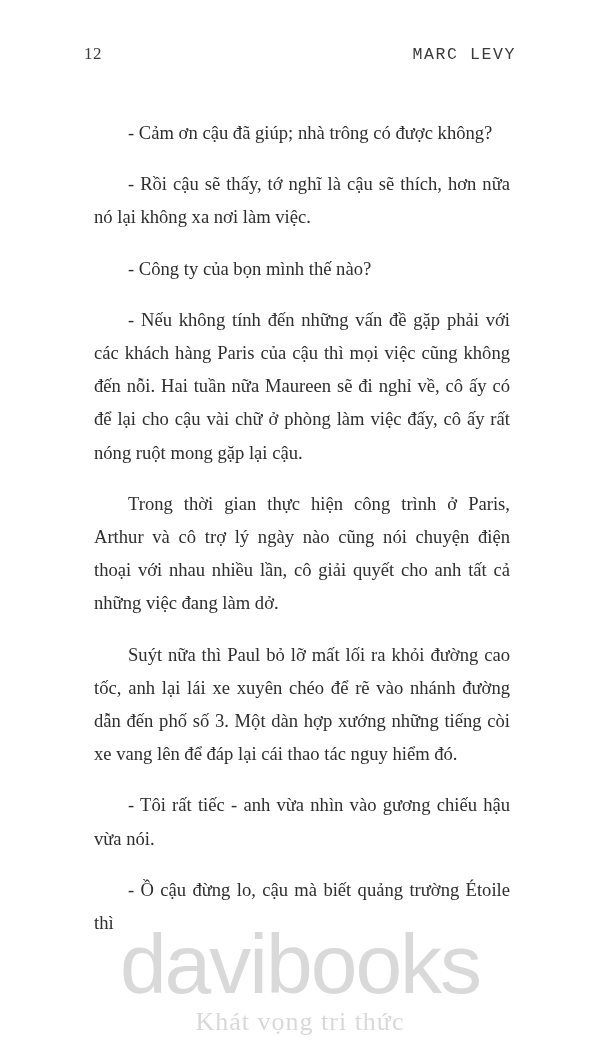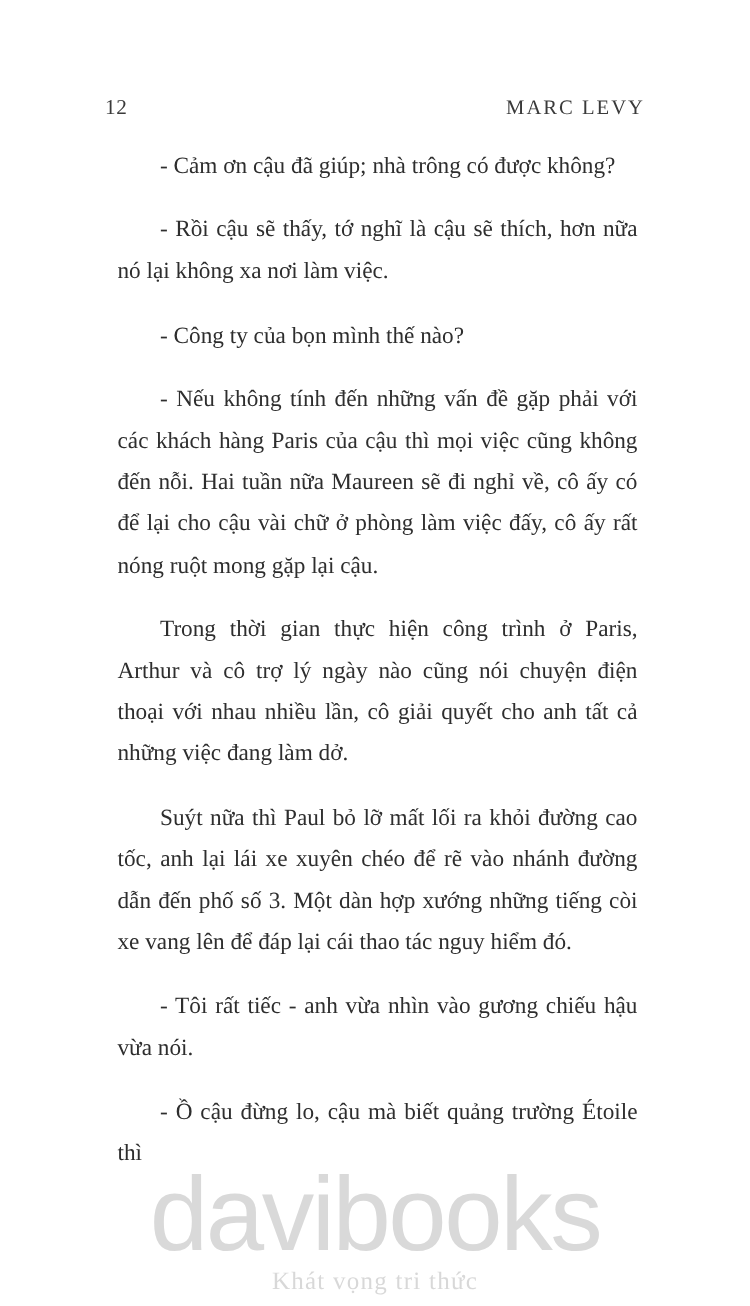--- a/index.html
+++ b/index.html
@@ -31,25 +31,24 @@
     display: flex;
     align-items: baseline;
     justify-content: space-between;
   }
 
   .folio {
     font-family: "Liberation Serif", serif;
     font-size: 17px;
     color: #3a3a3a;
     letter-spacing: 0.5px;
-    margin-top: 32px;
   }
 
   .running-head {
-    font-family: Liberation Serif, serif;
+    font-family: Liberation Mono, monospace;
     font-size: 16.5px;
     letter-spacing: 1.6px;
     color: #3a3a3a;
   }
 
   .body-text {
     position: absolute;
     top: 98px;
     left: 76px;
     width: 452px;
@@ -82,21 +81,21 @@
   .watermark-word {
     font-family: "Liberation Sans", sans-serif;
     font-size: 84px;
     font-weight: 400;
     letter-spacing: -2px;
     color: rgba(130, 130, 130, 0.30);
     line-height: 0.95;
   }
   .watermark-sub {
     font-family: "Liberation Serif", serif;
-    font-size: 20px;
+    font-size: 26px;
     letter-spacing: 1px;
     color: rgba(140, 140, 140, 0.34);
     margin-top: 2px;
   }
 </style>
 </head>
 <body>
 
 <div class="page">
 

